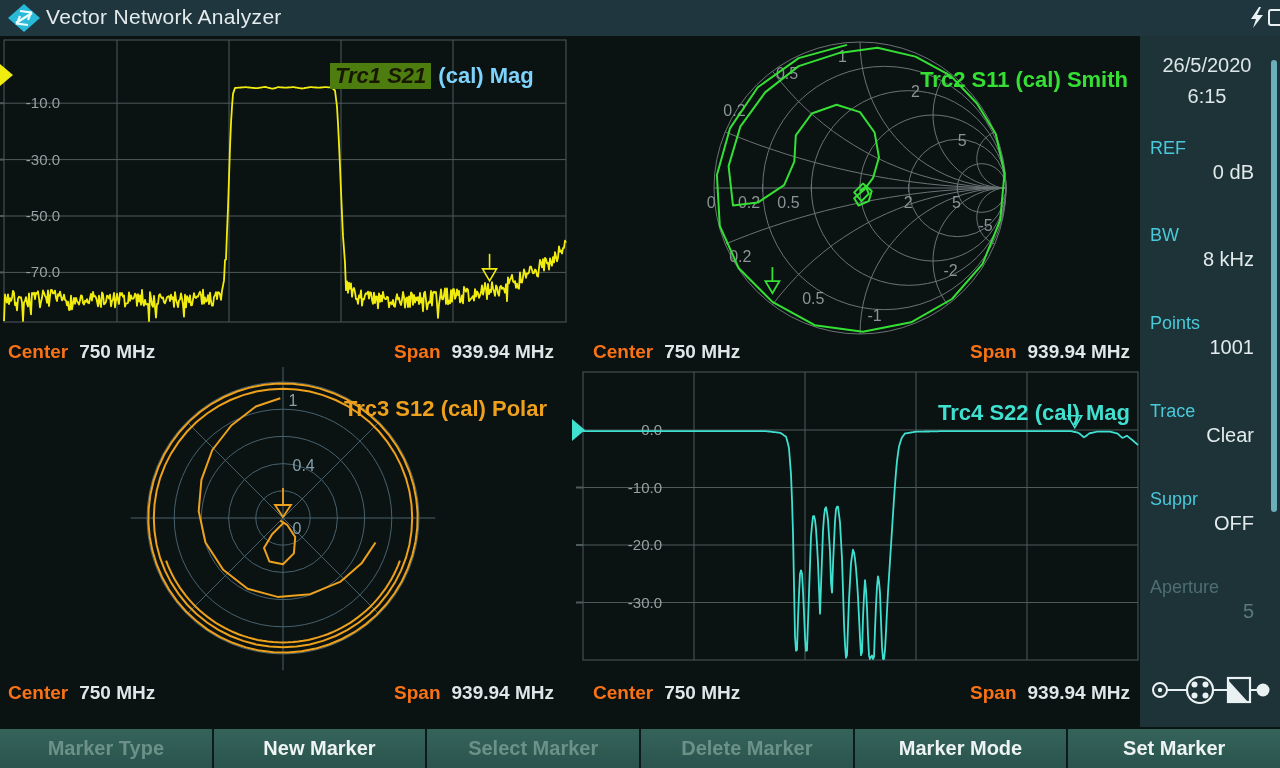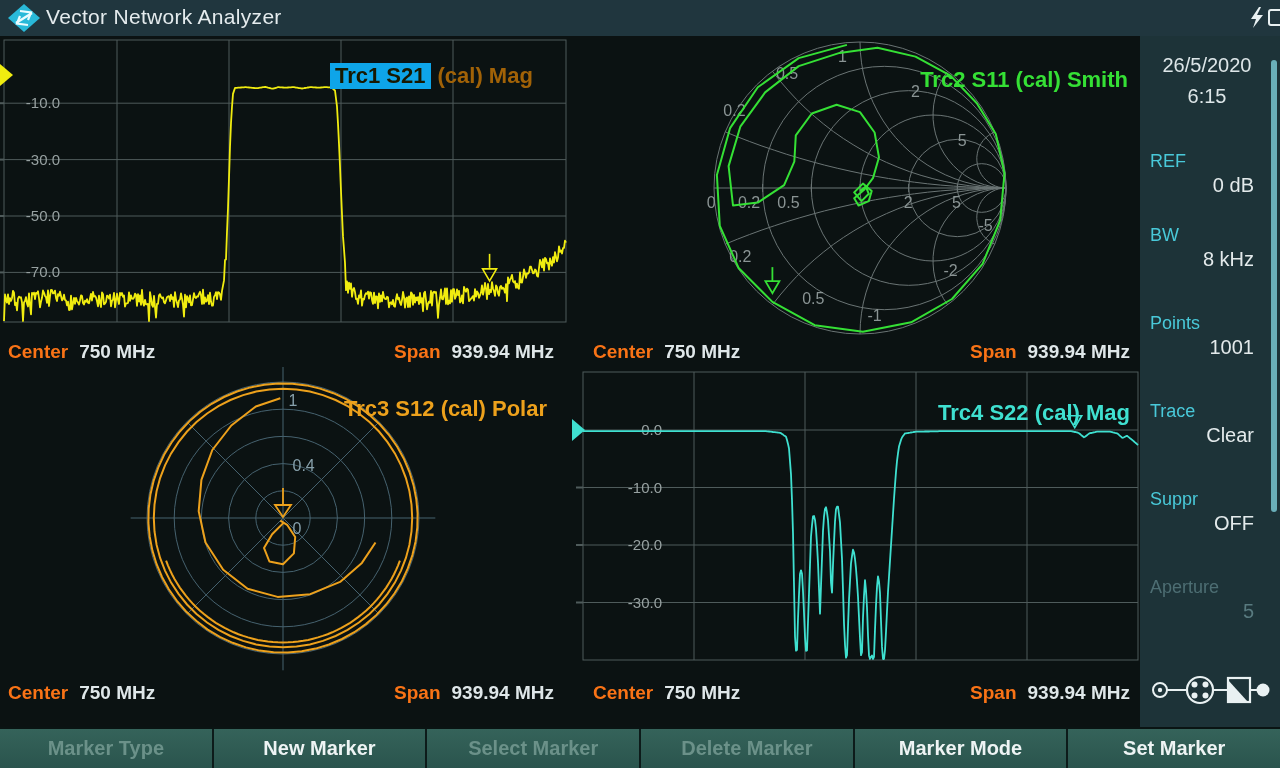--- a/index.html
+++ b/index.html
@@ -75,21 +75,21 @@
         <line x1="4" y1="236.39999999999998" x2="566" y2="236.39999999999998" stroke="#4f5b5b"></line>
         <line x1="0" y1="236.39999999999998" x2="4" y2="236.39999999999998" stroke="#4f5b5b" stroke-width="2"></line>
         <text x="60" y="241.39999999999998" fill="#97a1a1" font-size="15" text-anchor="end" font-family="Liberation Sans, DejaVu Sans, sans-serif">-70.0</text>
         <rect x="4" y="4" width="562" height="282" fill="none" stroke="#4f5b5b"></rect>
         <path d="M4.0 285.0L5.0 258.5L6.0 263.6L7.0 266.6L8.0 258.4L9.0 268.2L10.0 262.2L11.0 264.9L12.0 262.2L13.0 254.8L14.0 256.6L15.0 269.2L16.0 266.8L17.0 274.4L18.0 262.6L19.0 260.6L20.0 261.7L21.0 261.3L22.0 266.5L23.0 285.0L24.0 266.5L25.0 264.9L26.0 261.1L27.0 267.4L28.0 270.5L29.0 257.3L30.0 269.4L31.0 278.4L32.0 256.8L33.0 258.3L34.0 256.6L35.0 263.0L36.0 256.8L37.0 257.6L38.0 255.3L39.0 262.2L40.0 271.3L41.0 265.7L42.0 261.8L43.0 254.5L44.0 256.9L45.0 259.9L46.0 261.3L47.0 266.9L48.0 254.4L49.0 270.0L50.0 260.4L51.0 253.8L52.0 254.1L53.0 257.4L54.0 257.1L55.0 254.6L56.0 262.0L57.0 265.0L58.0 258.2L59.0 259.7L60.0 255.6L61.0 260.0L62.0 264.4L63.0 263.0L64.0 258.6L65.0 263.9L66.0 264.6L67.0 269.4L68.0 265.7L69.0 274.0L70.0 273.8L71.0 259.6L72.0 273.4L73.0 267.4L74.0 261.8L75.0 267.9L76.0 261.9L77.0 264.8L78.0 266.7L79.0 268.6L80.0 264.5L81.0 259.3L82.0 260.0L83.0 267.0L84.0 268.6L85.0 264.7L86.0 265.8L87.0 263.2L88.0 266.7L89.0 267.3L90.0 262.5L91.0 257.8L92.0 264.5L93.0 256.0L94.0 260.5L95.0 260.0L96.0 261.5L97.0 265.3L98.0 270.4L99.0 259.6L100.0 266.7L101.0 271.0L102.0 256.5L103.0 258.2L104.0 268.4L105.0 267.6L106.0 265.8L107.0 259.6L108.0 260.3L109.0 262.5L110.0 258.6L111.0 270.4L112.0 264.9L113.0 263.5L114.0 256.8L115.0 271.3L116.0 264.2L117.0 257.6L118.0 263.9L119.0 268.0L120.0 256.9L121.0 259.0L122.0 257.0L123.0 260.8L124.0 259.4L125.0 270.6L126.0 267.3L127.0 267.3L128.0 267.0L129.0 256.4L130.0 264.9L131.0 259.5L132.0 262.7L133.0 262.8L134.0 261.6L135.0 257.7L136.0 258.9L137.0 269.9L138.0 258.2L139.0 265.5L140.0 259.5L141.0 268.9L142.0 253.9L143.0 266.4L144.0 269.7L145.0 263.8L146.0 268.4L147.0 268.4L148.0 267.9L149.0 285.0L150.0 256.1L151.0 262.0L152.0 269.0L153.0 270.8L154.0 259.9L155.0 271.1L156.0 281.7L157.0 267.9L158.0 267.8L159.0 259.3L160.0 258.2L161.0 261.0L162.0 262.2L163.0 261.3L164.0 266.1L165.0 267.3L166.0 264.4L167.0 261.3L168.0 260.6L169.0 260.1L170.0 265.1L171.0 258.7L172.0 263.0L173.0 261.2L174.0 271.0L175.0 256.2L176.0 263.5L177.0 266.7L178.0 271.0L179.0 264.4L180.0 263.6L181.0 257.4L182.0 262.7L183.0 268.9L184.0 280.6L185.0 258.7L186.0 271.4L187.0 260.2L188.0 262.3L189.0 266.4L190.0 259.5L191.0 269.4L192.0 269.1L193.0 263.4L194.0 257.2L195.0 261.2L196.0 262.0L197.0 260.4L198.0 260.6L199.0 257.8L200.0 255.8L201.0 259.2L202.0 268.0L203.0 253.6L204.0 267.7L205.0 261.5L206.0 265.7L207.0 264.6L208.0 259.1L209.0 268.1L210.0 256.6L211.0 265.5L212.0 269.7L213.0 269.5L214.0 260.9L215.0 259.1L216.0 256.2L217.0 263.0L218.0 256.1L219.0 256.5L220.0 258.5L221.0 263.8L222.0 254.8L223.0 249.6L224.0 244.4L225.0 224.0L226.0 223.4L227.0 195.7L228.0 172.2L229.0 142.0L230.0 110.6L231.0 87.0L232.0 70.7L233.0 57.9L234.0 54.9L235.0 52.0L236.0 51.9L237.0 51.8L238.0 51.7L239.0 51.7L240.0 51.6L241.0 51.5L242.0 51.4L243.0 51.3L244.0 51.3L245.0 51.2L246.0 51.2L247.0 51.3L248.0 51.4L249.0 51.5L250.0 51.6L251.0 51.7L252.0 51.8L253.0 51.9L254.0 52.0L255.0 52.1L256.0 52.2L257.0 52.2L258.0 52.1L259.0 51.9L260.0 51.7L261.0 51.6L262.0 51.4L263.0 51.2L264.0 51.1L265.0 50.9L266.0 51.0L267.0 51.3L268.0 51.6L269.0 51.8L270.0 52.1L271.0 52.4L272.0 52.6L273.0 52.7L274.0 52.4L275.0 52.1L276.0 51.8L277.0 51.5L278.0 51.2L279.0 51.2L280.0 51.3L281.0 51.4L282.0 51.4L283.0 51.5L284.0 51.6L285.0 51.7L286.0 51.6L287.0 51.6L288.0 51.5L289.0 51.4L290.0 51.4L291.0 51.3L292.0 51.2L293.0 51.2L294.0 51.2L295.0 51.4L296.0 51.6L297.0 51.7L298.0 51.9L299.0 52.1L300.0 52.2L301.0 52.4L302.0 52.5L303.0 52.3L304.0 52.2L305.0 52.0L306.0 51.8L307.0 51.7L308.0 51.5L309.0 51.3L310.0 51.2L311.0 51.2L312.0 51.2L313.0 51.3L314.0 51.4L315.0 51.4L316.0 51.5L317.0 51.6L318.0 51.6L319.0 51.7L320.0 51.6L321.0 51.5L322.0 51.4L323.0 51.3L324.0 51.2L325.0 51.2L326.0 51.2L327.0 51.2L328.0 51.3L329.0 51.3L330.0 51.4L331.0 51.4L332.0 52.1L333.0 52.9L334.0 53.7L335.0 54.5L336.0 62.5L337.0 70.7L338.0 87.6L339.0 107.6L340.0 130.2L341.0 155.2L342.0 178.4L343.0 200.4L344.0 213.2L345.0 226.9L346.0 254.2L347.0 245.5L348.0 256.8L349.0 246.7L350.0 252.8L351.0 247.5L352.0 260.8L353.0 253.7L354.0 252.0L355.0 256.1L356.0 263.2L357.0 262.8L358.0 267.8L359.0 259.3L360.0 261.6L361.0 254.3L362.0 269.6L363.0 262.8L364.0 263.5L365.0 259.1L366.0 257.3L367.0 257.9L368.0 255.6L369.0 262.6L370.0 256.2L371.0 256.7L372.0 264.0L373.0 267.8L374.0 256.6L375.0 267.2L376.0 260.3L377.0 260.7L378.0 272.4L379.0 257.3L380.0 265.9L381.0 259.5L382.0 265.4L383.0 255.8L384.0 261.4L385.0 262.8L386.0 263.2L387.0 260.8L388.0 261.3L389.0 271.4L390.0 266.7L391.0 266.2L392.0 268.3L393.0 264.0L394.0 270.1L395.0 270.7L396.0 263.0L397.0 258.1L398.0 263.4L399.0 261.8L400.0 266.7L401.0 269.0L402.0 263.8L403.0 256.0L404.0 260.9L405.0 271.6L406.0 262.5L407.0 261.4L408.0 271.1L409.0 260.4L410.0 271.0L411.0 256.4L412.0 257.6L413.0 268.9L414.0 259.0L415.0 266.5L416.0 261.4L417.0 264.3L418.0 261.1L419.0 268.1L420.0 257.0L421.0 266.6L422.0 262.2L423.0 275.3L424.0 257.3L425.0 255.7L426.0 264.2L427.0 273.4L428.0 268.2L429.0 265.7L430.0 266.8L431.0 255.0L432.0 269.5L433.0 256.4L434.0 255.6L435.0 256.9L436.0 256.0L437.0 267.6L438.0 281.9L439.0 268.1L440.0 262.0L441.0 253.3L442.0 262.9L443.0 263.4L444.0 258.7L445.0 252.5L446.0 267.9L447.0 252.4L448.0 268.3L449.0 264.7L450.0 267.4L451.0 254.2L452.0 265.8L453.0 253.2L454.0 253.2L455.0 262.8L456.0 260.1L457.0 253.3L458.0 259.2L459.0 254.8L460.0 266.5L461.0 264.9L462.0 259.3L463.0 267.4L464.0 250.8L465.0 254.1L466.0 255.8L467.0 252.6L468.0 253.8L469.0 265.2L470.0 264.0L471.0 262.7L472.0 261.6L473.0 260.1L474.0 264.5L475.0 253.1L476.0 260.7L477.0 255.4L478.0 257.0L479.0 261.8L480.0 259.5L481.0 256.4L482.0 249.5L483.0 258.7L484.0 254.0L485.0 246.8L486.0 252.8L487.0 263.2L488.0 248.0L489.0 258.2L490.0 254.0L491.0 256.2L492.0 246.1L493.0 252.5L494.0 255.2L495.0 259.8L496.0 249.5L497.0 251.3L498.0 257.3L499.0 259.7L500.0 251.1L501.0 249.9L502.0 252.9L503.0 251.7L504.0 253.0L505.0 256.7L506.0 248.2L507.0 265.1L508.0 241.4L509.0 247.3L510.0 243.8L511.0 241.9L512.0 238.9L513.0 245.3L514.0 246.5L515.0 245.1L516.0 251.8L517.0 247.6L518.0 251.9L519.0 252.7L520.0 236.4L521.0 246.4L522.0 246.5L523.0 241.1L524.0 233.4L525.0 237.3L526.0 241.8L527.0 237.3L528.0 237.7L529.0 236.4L530.0 230.6L531.0 230.7L532.0 233.9L533.0 237.3L534.0 237.0L535.0 233.5L536.0 234.4L537.0 239.8L538.0 240.7L539.0 232.2L540.0 223.9L541.0 226.7L542.0 231.3L543.0 223.2L544.0 234.7L545.0 221.9L546.0 223.0L547.0 227.3L548.0 227.0L549.0 233.6L550.0 222.3L551.0 227.0L552.0 229.7L553.0 221.1L554.0 226.5L555.0 216.2L556.0 220.7L557.0 225.3L558.0 221.6L559.0 210.4L560.0 215.8L561.0 214.5L562.0 217.5L563.0 212.2L564.0 211.8L565.0 204.7L566.0 206.6" fill="none" stroke="#f0ec10" stroke-width="1.8" stroke-linejoin="round"></path>
         <polygon points="0,28 13,39 0,50" fill="#f0ec10"></polygon>
         <polygon points="489.568,244.85999999999999 482.568,232.85999999999999 496.568,232.85999999999999" fill="rgba(0,0,0,0.35)" stroke="#f0ec10" stroke-width="1.6"></polygon>
         <line x1="489.568" y1="217.85999999999999" x2="489.568" y2="231.85999999999999" stroke="#f0ec10" stroke-width="1.6"></line>
       </svg>
     <div class="trace-label" style="left:330px;top:27px;">
-      <span class="hl" style="background-color: #0ea5e9;">Trc1 S21</span><span class="rest" style="color: #a16207;">(cal) Mag</span>
+      <span class="hl" style="background-color: #4d7c0f; font-style: italic;">Trc1 S21</span><span class="rest" style="color: #7dd3fc;">(cal) Mag</span>
     </div>
     <div class="axisrow" style="top:300px;padding:0 18px 0 8px;">
       <span class="k">Center</span>
       <span class="v">750 MHz</span>
       <span class="spacer"></span>
       <span class="k">Span</span>
       <span class="v">939.94 MHz</span>
     </div>
   </div>
 
@@ -212,21 +212,21 @@
       <span class="v">939.94 MHz</span>
     </div>
   </div>
 
   <div class="sidebar">
     <div class="datetime">
       <div>26/5/2020</div>
       <div>6:15</div>
     </div>
     <div id="params">
-        <div class="param" style="top: 102px; margin-top: 13px;">
+        <div class="param" style="top: 102px;">
           <div class="pl">REF</div>
           <div class="pv">0 dB</div>
         </div>
         <div class="param" style="top: 189px;">
           <div class="pl">BW</div>
           <div class="pv">8 kHz</div>
         </div>
         <div class="param" style="top: 277px;">
           <div class="pl">Points</div>
           <div class="pv">1001</div>

